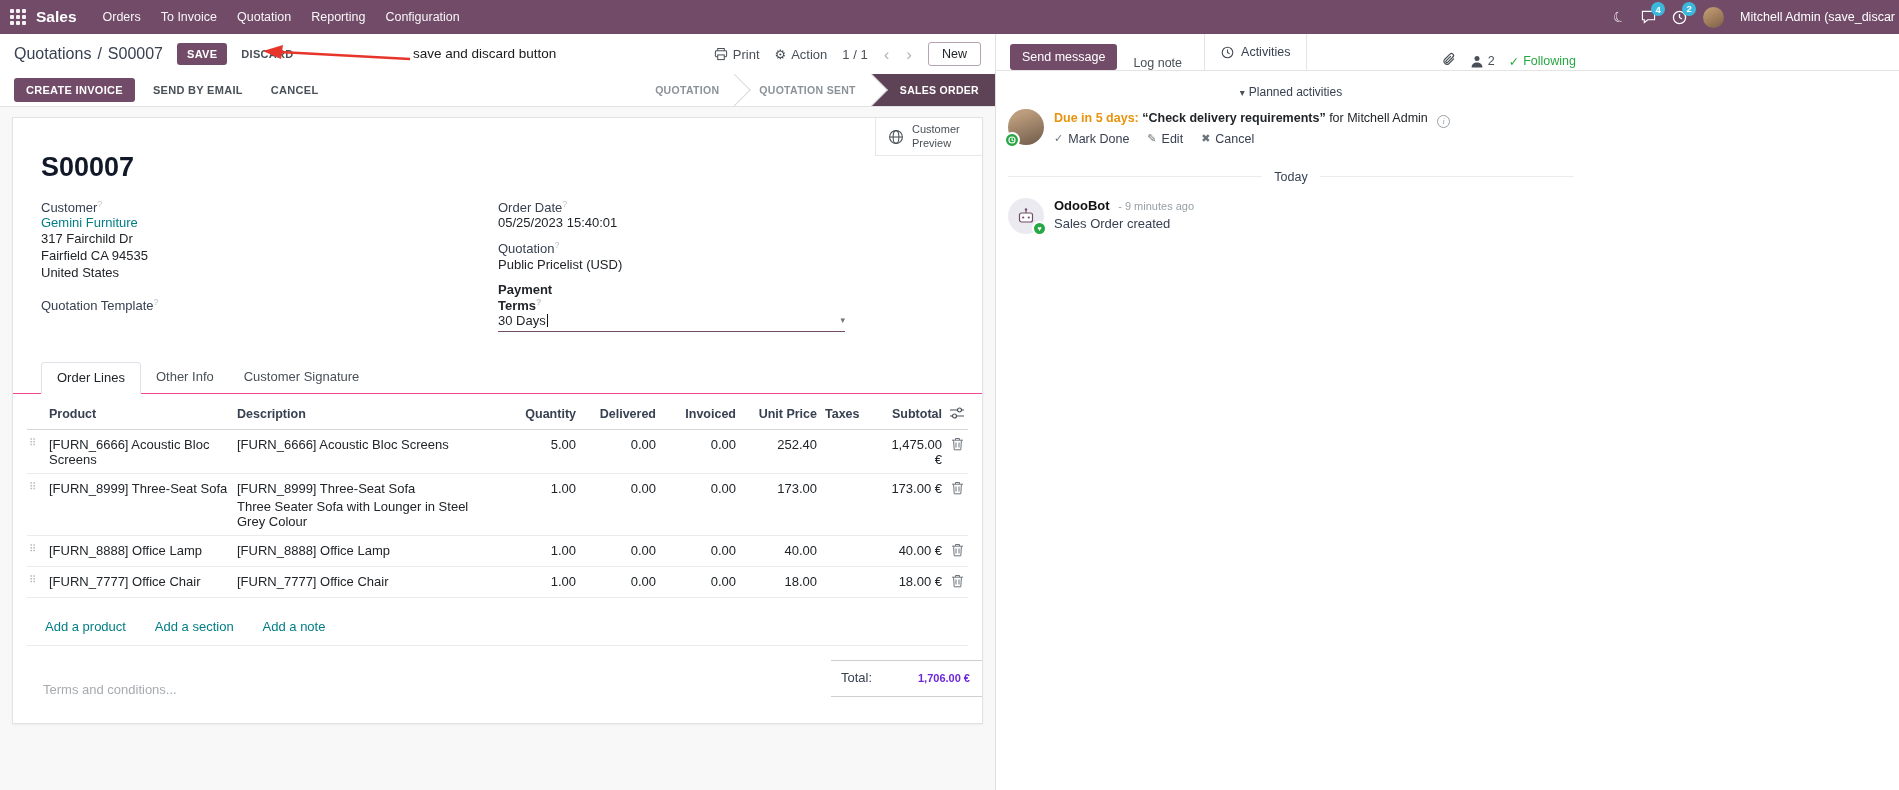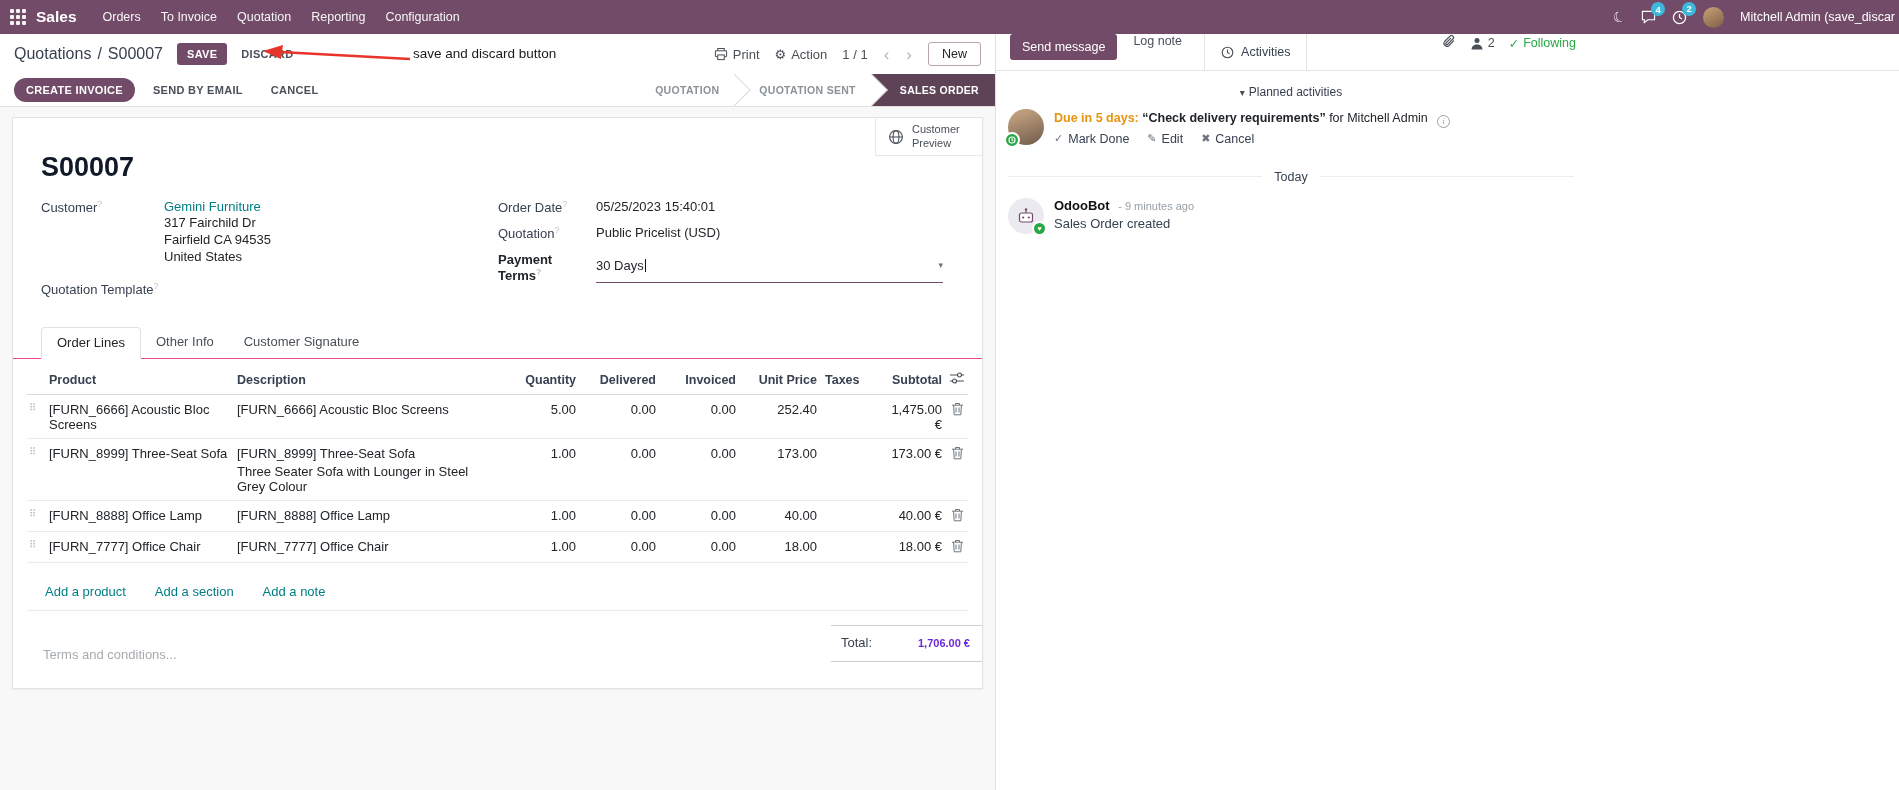--- a/index.html
+++ b/index.html
@@ -34,38 +34,38 @@
   .annotation-text { position: absolute; left: 413px; top: 12px; font-size: 13.5px; color: #1a1a1a; pointer-events: none; }
   .cp-right { margin-left: auto; display: flex; align-items: center; gap: 15px; color: #495057; }
   .cp-btn { display: flex; align-items: center; gap: 5px; background: none; border: none; color: #495057; font-size: 13px; cursor: pointer; font-family: inherit; }
   .gear-glyph { font-size: 13px; }
   .pager { font-size: 13px; }
   .chev { background: none; border: none; color: #b0b6bb; font-size: 17px; line-height: 1; padding: 0 1px; cursor: pointer; font-family: inherit; }
   .btn-new { background: #fff; border: 1px solid #b5a3b1; color: #212529; border-radius: 3px; font-size: 12.5px; padding: 4px 13px; cursor: pointer; font-family: inherit; }
 
   
   .statusbar { height: 33px; background: #fff; border-bottom: 1px solid #e2e2e2; display: flex; align-items: center; padding-left: 14px; flex: 0 0 auto; overflow: hidden; }
-  .btn-primary-sm { background: #714B67; color: #fff; border: none; border-radius: 12px; font-size: 11px; font-weight: 700; letter-spacing: .3px; padding: 6px 12px; cursor: pointer; font-family: inherit; }
+  .btn-primary-sm { background: #714B67; color: #fff; border: none; border-radius: 3px; font-size: 11px; font-weight: 700; letter-spacing: .3px; padding: 6px 12px; cursor: pointer; font-family: inherit; }
   .btn-flat-sm { background: none; border: none; color: #495057; font-size: 11px; font-weight: 700; letter-spacing: .3px; padding: 6px 10px; margin-left: 8px; cursor: pointer; font-family: inherit; }
   .stages { margin-left: auto; display: flex; height: 100%; }
   .stage { position: relative; z-index: 2; display: flex; align-items: center; padding: 0 16px 0 24px; font-size: 10.5px; font-weight: 700; letter-spacing: .3px; color: #8b9298; cursor: pointer; }
   .stage span { position: relative; z-index: 3; }
   .stage:not(:last-child)::after { content: ""; position: absolute; right: -11px; top: 50%; width: 22px; height: 22px; transform: translateY(-50%) rotate(45deg); background: #fff; border-top: 1px solid #d9d9d9; border-right: 1px solid #d9d9d9; z-index: 2; }
   .stage.active { background: #5e4256; color: #fff; z-index: 1; padding-left: 28px; }
 
   
   .content { flex: 1; padding: 10px 12px 0; overflow: hidden; }
   .sheet { position: relative; background: #fff; border: 1px solid #e3e3e3; box-shadow: 0 1px 2px rgba(0,0,0,.05); min-height: 512px; padding-bottom: 26px; }
   .customer-preview { position: absolute; top: 0; right: 0; height: 38px; display: flex; align-items: center; gap: 8px; padding: 0 12px; border-left: 1px solid #e8e8e8; border-bottom: 1px solid #e8e8e8; color: #495057; cursor: pointer; }
   .cp-label { font-size: 11px; width: 58px; line-height: 1.25; }
   .sheet-title { font-size: 27px; font-weight: 700; color: #111827; margin: 34px 0 0 28px; }
   .fields { display: flex; padding: 16px 28px 0; }
   .fcol-left { width: 457px; flex: 0 0 auto; }
   .fcol-right { flex: 1; }
-  .frow { display: flex; margin-bottom: 10px; }
+  .frow { display: flex; margin-bottom: 10px; flex-direction: column; }
   .flabel { width: 123px; flex: 0 0 auto; font-size: 13px; color: #374151; }
   .flabel-r { width: 98px; }
   sup.q { color: #c0c4c8; font-size: 9px; }
   .link { color: #017e84; cursor: pointer; }
   .fvalue { font-size: 13px; color: #212529; }
   .addr div { line-height: 17px; }
   .tmpl-row { margin-top: 16px; }
   .pt-label { font-weight: 700; color: #212529; }
   .pt-input { width: 347px; display: flex; align-items: center; border-bottom: 1px solid #714b67; padding-bottom: 3px; cursor: text; }
   .cursor { display: inline-block; width: 1px; height: 13px; background: #111; margin-left: 1px; }
@@ -91,21 +91,21 @@
 
   .sheet-bottom { display: flex; align-items: flex-end; padding: 14px 0 0 30px; }
   .terms { flex: 1; color: #a6abb0; padding-top: 14px; cursor: text; }
   .total-box { width: 151px; flex: 0 0 auto; border-top: 1px solid #cfcfcf; border-bottom: 1px solid #cfcfcf; display: flex; justify-content: space-between; align-items: baseline; padding: 9px 12px 11px 10px; }
   .total-label { font-size: 13px; color: #374151; }
   .total-value { font-size: 11px; font-weight: 700; color: #6d28d9; }
 
   
   .chatter { flex: 1; background: #fff; border-left: 1px solid #e0e0e0; display: flex; flex-direction: column; overflow: hidden; }
   .chatter-top { height: 37px; flex: 0 0 auto; border-bottom: 1px solid #e4e4e4; }
-  .chatter-top-inner { width: 590px; height: 100%; display: flex; align-items: flex-start; padding-left: 14px; }
+  .chatter-top-inner { width: 590px; height: 100%; display: flex; align-items: flex-end; padding-left: 14px; }
   .btn-send { background: #714B67; color: #fff; border: none; border-radius: 3px; font-size: 12.5px; padding: 6px 12px; cursor: pointer; font-family: inherit; }
   .btn-lognote { background: none; border: none; color: #495057; font-size: 12.5px; margin-left: 16px; cursor: pointer; font-family: inherit; }
   .activities-tab { height: 100%; display: flex; align-items: center; gap: 7px; padding: 0 16px; margin-left: 22px; border-left: 1px solid #e4e4e4; border-right: 1px solid #e4e4e4; background: #fff; color: #374151; font-size: 12.5px; cursor: pointer; }
   .top-spacer { flex: 1; }
   .top-icons { display: flex; align-items: center; gap: 14px; padding-right: 10px; color: #495057; }
   .followers { display: flex; align-items: center; gap: 4px; font-size: 12.5px; cursor: pointer; }
   .following { display: flex; align-items: center; gap: 4px; color: #28a745; font-size: 12.5px; cursor: pointer; }
   .chatter-body { width: 590px; padding-top: 12px; }
   .planned-header { text-align: center; font-size: 12px; color: #374151; margin: 2px 0 10px; cursor: pointer; }
   .planned-header .caret { margin-right: 4px; font-size: 10px; color: #495057; }

